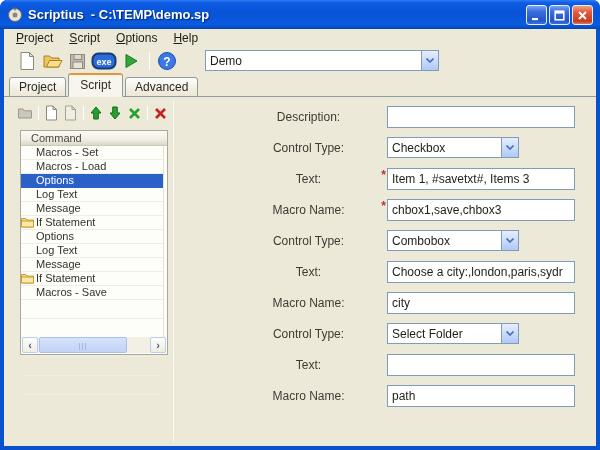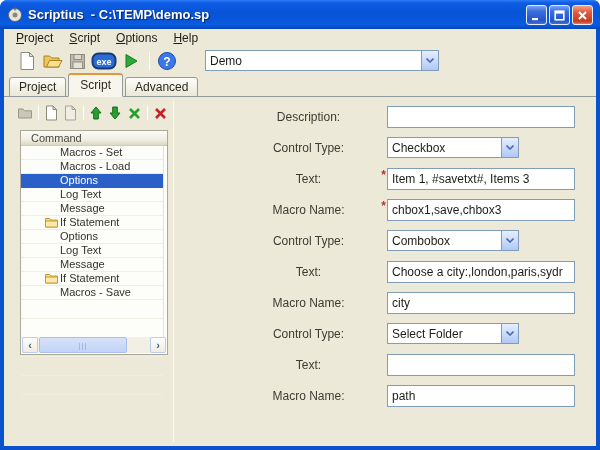--- a/index.html
+++ b/index.html
@@ -48,21 +48,21 @@
 
   
   .cmd-toolbar { position:absolute; left:12px; top:6px; height:20px; display:flex; align-items:center; }
   .sbtn { width:18px; height:18px; display:flex; align-items:center; justify-content:center; margin-right:1px; }
   .ssep { width:1px; height:14px; background:#CBC7B8; border-right:1px solid #fff; margin:0 3px; }
 
   
   .cmdlist { position:absolute; left:16px; top:33px; width:148px; height:225px; background:#FDFDF9; border:1px solid #ACA899; }
   .list-header { height:15px; background:linear-gradient(180deg,#FBFBF8 0%,#F1EFE4 60%,#DCD8C6 100%); border-bottom:1px solid #CFCBBA;
     font-size:11px; color:#4A473E; padding-left:10px; line-height:14px; }
-  .lrow { height:14px; line-height:13px; font-size:11px; color:#33322B; display:flex; align-items:center; width:142px; border-bottom:1px solid #F0EEE3; padding-left:24px; }
+  .lrow { height:14px; line-height:13px; font-size:11px; color:#33322B; display:flex; align-items:center; width:142px; border-bottom:1px solid #F0EEE3; padding-left:0; }
   .lrow .gutter { width:15px; height:12px; flex:0 0 15px; display:flex; align-items:center; }
   .lrow.sel { background:#2A60C8; color:#fff; border-bottom:1px solid #2A60C8; }
   .lrow.filler { height:19px; }
   .col-line { position:absolute; left:142px; top:15px; bottom:17px; width:1px; background:#E6E3D4; }
 
   
   .hscroll { position:absolute; left:1px; right:1px; bottom:1px; height:16px; background:#F2F0E5; display:flex; align-items:center; }
   .harrow { width:16px; height:16px; background:linear-gradient(180deg,#FDFDFB,#EFEDE2); border:1px solid #B9CDF2; border-radius:2px;
     color:#3C5C9C; font-size:11px; font-weight:bold; display:flex; align-items:center; justify-content:center; line-height:1; }
   .harrow.right { margin-left:auto; }

